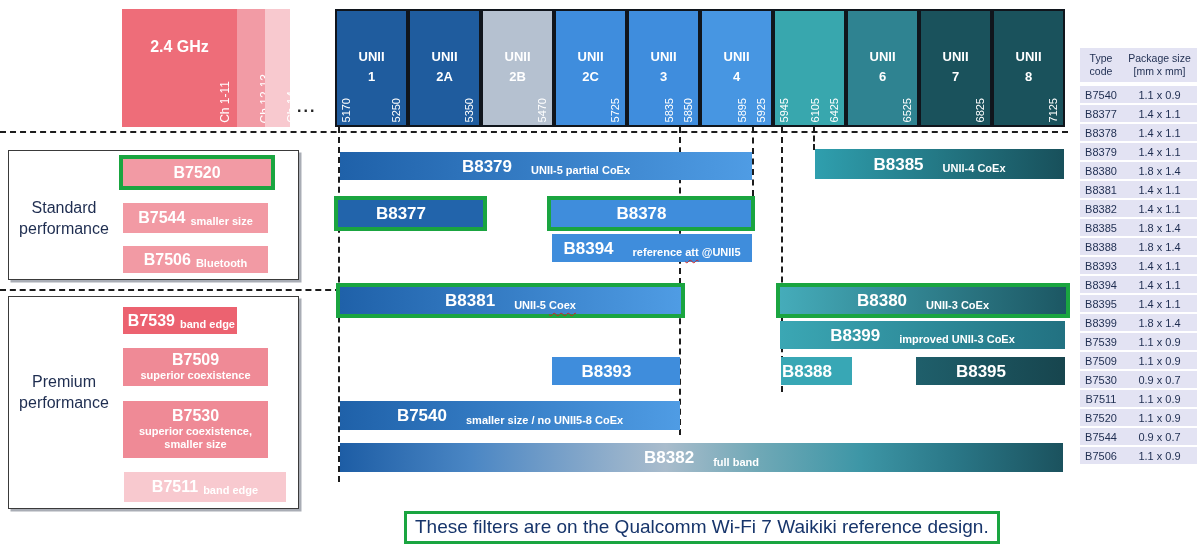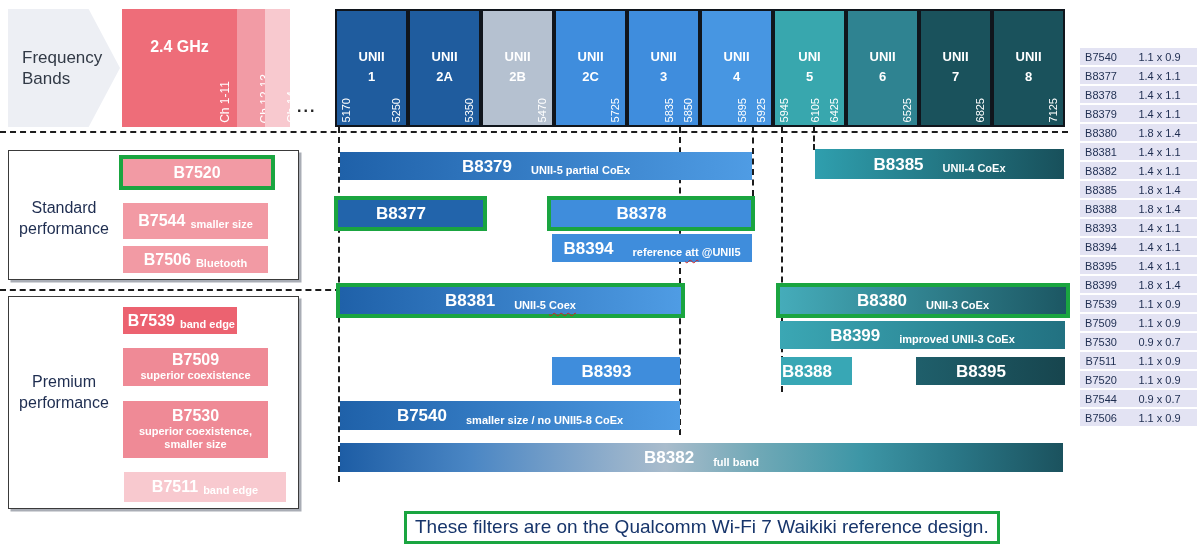--- a/index.html
+++ b/index.html
@@ -69,26 +69,20 @@
 
   
   .caption{position:absolute;left:404px;top:511px;border:3px solid #1aa540;background:#fff;
     padding:2px 8px 3px 8px;font-size:19px;color:#17356b;white-space:nowrap;}
 </style>
 </head>
 <body>
 
 <div id="canvas">
 
-  <div class="fb-arrow">
-    <div class="txt">
-      <div>Frequency</div>
-      <div>Bands</div>
-    </div>
-  </div>
 
   <div>
 
       <div class="seg" style="left: 122px; width: 115px; background: rgb(238, 109, 121);">
         <span class="vlabel" style="right: 5px;">Ch 1-11</span>
       </div>
 
       <div class="seg" style="left: 237px; width: 28px; background: rgb(242, 155, 165);">
         <span class="vlabel" style="left: 50%; transform: rotate(180deg) translateX(-50%);">Ch 12-13</span>
       </div>
@@ -168,24 +162,20 @@
           <div>4</div>
         </div>
 
         <div class="freqs">
           <span class="freq">5895</span>
           <span class="freq">5925</span>
         </div>
       </div>
 
       <div class="band" style="left: 773px; width: 73px; background: rgb(56, 167, 174);">
-        <div class="blabel">
-          <div>UNI</div>
-          <div>5</div>
-        </div>
         <span class="freq freq-left">5945</span>
         <div class="freqs">
           <span class="freq">6105</span>
           <span class="freq">6425</span>
         </div>
       </div>
 
       <div class="band" style="left: 846px; width: 73px; background: rgb(47, 131, 145);">
         <div class="blabel">
           <div>UNII</div>
@@ -244,21 +234,21 @@
 
   <div>
 
       <div class="chip green" style="left: 123px; top: 159px; width: 148px; height: 27px; background: rgb(242, 154, 164);">
         <div class="line1">
           <span class="code">B7520</span>
         </div>
 
       </div>
 
-      <div class="chip" style="left: 123px; top: 203px; width: 145px; height: 36px; background: rgb(242, 154, 164);">
+      <div class="chip" style="left: 123px; top: 203px; width: 145px; height: 30px; background: rgb(242, 154, 164);">
         <div class="line1">
           <span class="code">B7544</span><span class="cnote">smaller size</span>
         </div>
 
       </div>
 
       <div class="chip" style="left: 123px; top: 246px; width: 145px; height: 27px; background: rgb(242, 154, 164);">
         <div class="line1">
           <span class="code">B7506</span><span class="cnote">Bluetooth</span>
         </div>
@@ -358,20 +348,24 @@
         <span class="bnote"><span>smaller size / no UNII5-8 CoEx</span><span></span></span>
       </div>
 
       <div class="bar" style="left: 340px; top: 443px; width: 723px; height: 29px; background: linear-gradient(90deg, rgb(29, 93, 165) 0%, rgb(74, 134, 196) 18%, rgb(146, 175, 203) 38%, rgb(169, 188, 204) 45%, rgb(111, 168, 182) 58%, rgb(61, 150, 166) 72%, rgb(42, 119, 135) 85%, rgb(27, 82, 94) 100%);">
         <span class="code">B8382</span>
         <span class="bnote"><span>full band</span><span></span></span>
       </div>
     </div>
 
   <div class="ptable">
+    <div class="hrow">
+      <div class="hcell h1">Type code</div>
+      <div class="hcell h2">Package size [mm x mm]</div>
+    </div>
     <div>
 
         <div class="trow">
           <div class="c1">B7540</div>
           <div class="c2">1.1 x 0.9</div>
         </div>
 
         <div class="trow">
           <div class="c1">B8377</div>
           <div class="c2">1.4 x 1.1</div>

